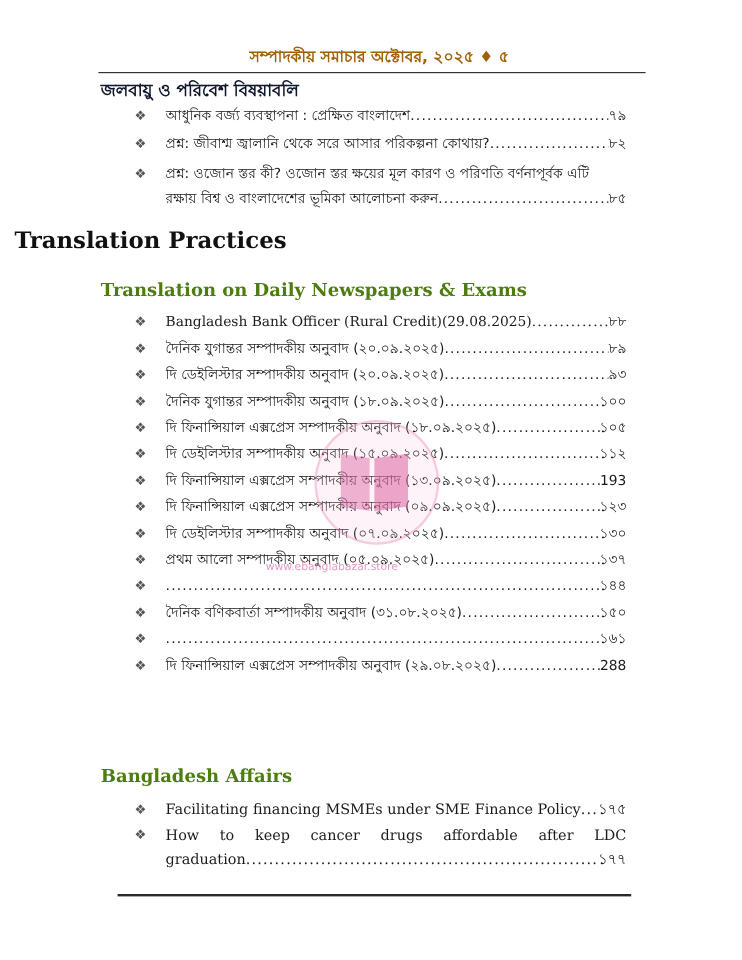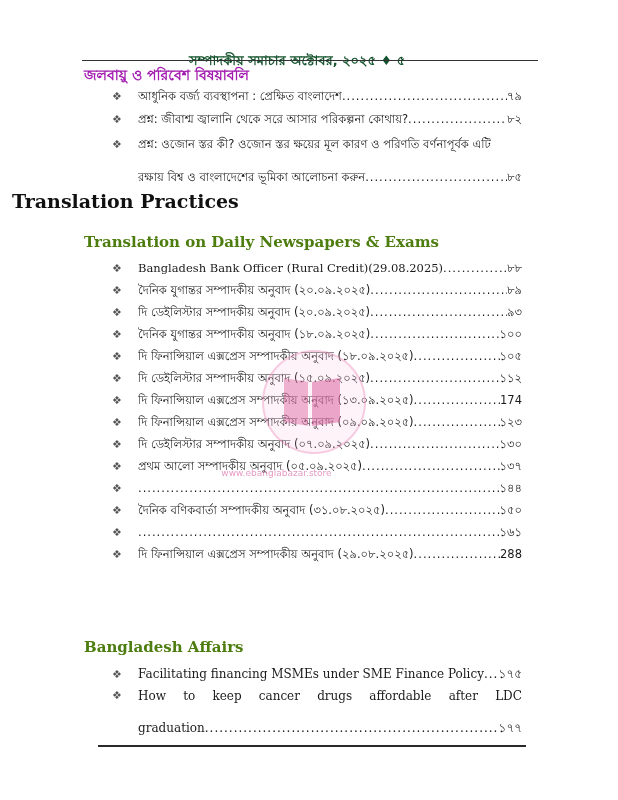--- a/index.html
+++ b/index.html
@@ -2,36 +2,36 @@
 <html><head>
   <meta charset="utf-8">
   <style>
     html, body { margin: 0; padding: 0; }
     body {
       width: 618px; height: 800px; background: #ffffff; position: relative; overflow: hidden;
       font-family: "DejaVu Sans", sans-serif; color: #1a1a1a;
     }
     .page { position: absolute; left: 0; top: 0; width: 618px; height: 800px; }
     .running-head {
-      position: absolute; left: 69px; width: 456px; top: 38px; text-align: center;
-      font-size: 13px; font-weight: bold; color: #14532d; margin-top: 13px;
+      position: absolute; left: 88px; width: 456px; top: 38px; text-align: center;
+      font-size: 13px; font-weight: bold; color: #a16207;
     }
     .head-rule { position: absolute; left: 82px; width: 456px; top: 60px; height: 0; border-top: 1.5px solid #333; }
-    .cat-title { position: absolute; left: 84px; top: 64px; font-size: 14px; font-weight: bold; color: #a21caf; }
+    .cat-title { position: absolute; left: 84px; top: 64px; font-size: 14px; font-weight: bold; color: #0f172a; }
     .toc-item {
       position: absolute; left: 112px; width: 410px; font-size: 11.5px; line-height: 21px; color: #1a1a1a;
       display: flex; align-items: flex-start;
     }
     .bullet { width: 26px; flex: 0 0 26px; color: #555; font-size: 11px; }
     .entry { flex: 1; display: flex; overflow: hidden; white-space: nowrap; }
     .entry .title { flex: 0 0 auto; }
     .entry .dots { flex: 1 1 auto; overflow: hidden; letter-spacing: 1px; }
     .entry .dots::after { content: "........................................................................................................................................"; }
     .entry .pg { flex: 0 0 auto; }
-    .multi .entry { flex-direction: column; white-space: normal; gap: 12px; }
+    .multi .entry { flex-direction: column; white-space: normal; }
     .multi .line2 { display: flex; white-space: nowrap; overflow: hidden; }
     .serif { font-family: "DejaVu Serif", serif; }
     .justify { display: flex; justify-content: space-between; }
     .section-title {
       position: absolute; left: 12px; width: 618px; text-align: left;
       font-family: "DejaVu Serif", serif; font-weight: bold; font-size: 19px; color: #111;
     }
     .sub-title {
       position: absolute; left: 84px; font-family: "DejaVu Serif", serif; font-weight: bold; font-size: 15px; color: #4d7c0f;
     }
@@ -134,21 +134,21 @@
         <span class="title">দি ডেইলিস্টার সম্পাদকীয় অনুবাদ (১৫.০৯.২০২৫)</span>
         <span class="dots"></span>
         <span class="pg">১১২</span>
       </span>
   </div>
   <div class="toc-item" style="top:390px">
     <span class="bullet">❖</span>
     <span class="entry">
         <span class="title">দি ফিনান্সিয়াল এক্সপ্রেস সম্পাদকীয় অনুবাদ (১৩.০৯.২০২৫)</span>
         <span class="dots"></span>
-        <span class="pg">174</span>
+        <span class="pg">193</span>
       </span>
   </div>
   <div class="toc-item" style="top:412px">
     <span class="bullet">❖</span>
     <span class="entry">
         <span class="title">দি ফিনান্সিয়াল এক্সপ্রেস সম্পাদকীয় অনুবাদ (০৯.০৯.২০২৫)</span>
         <span class="dots"></span>
         <span class="pg">১২৩</span>
       </span>
   </div>

